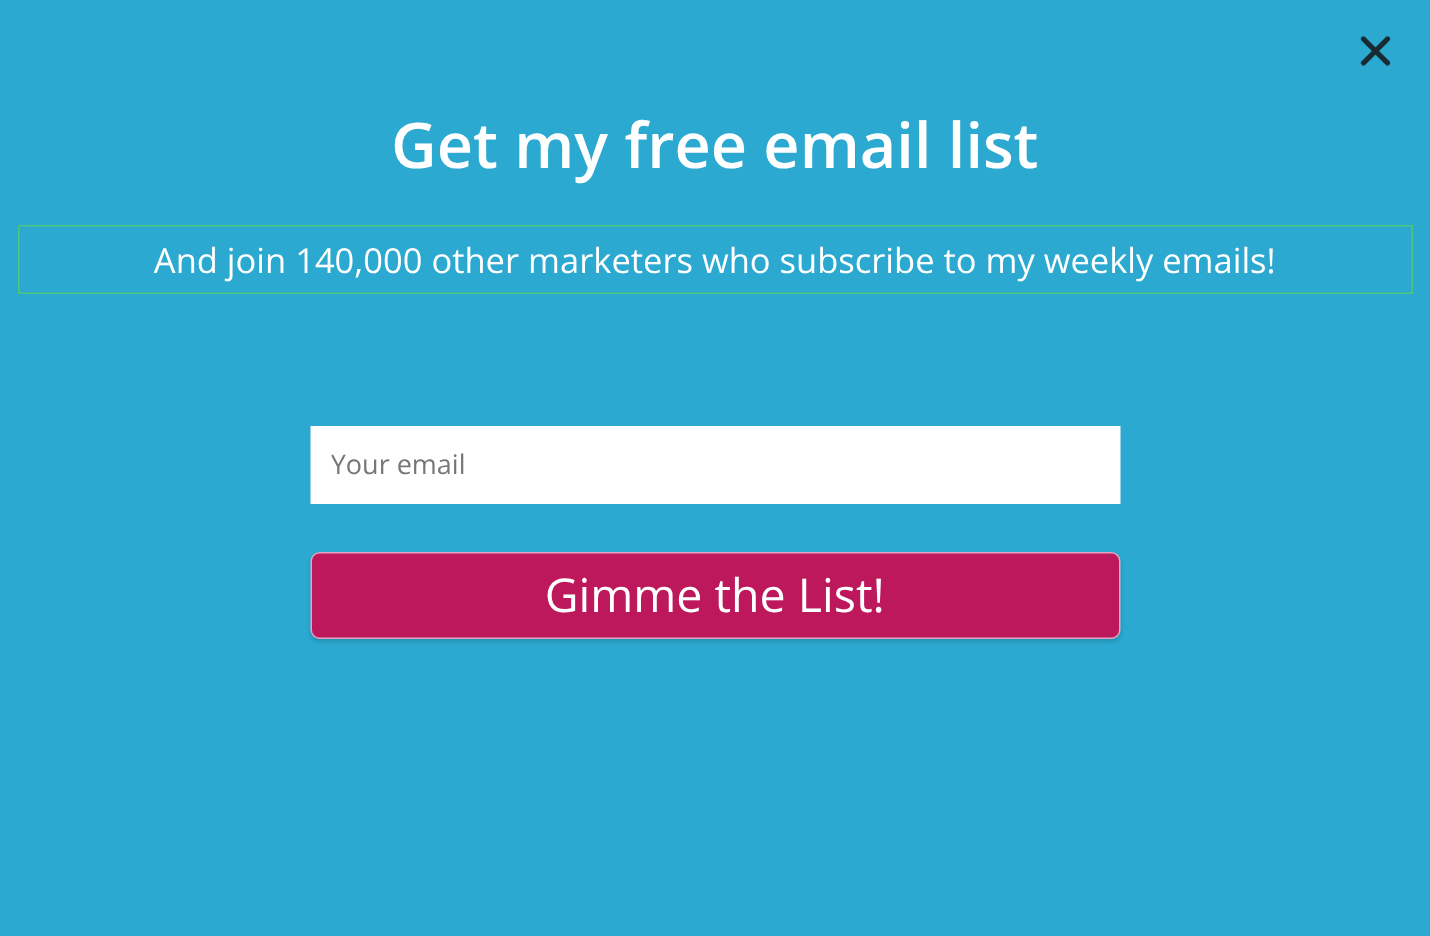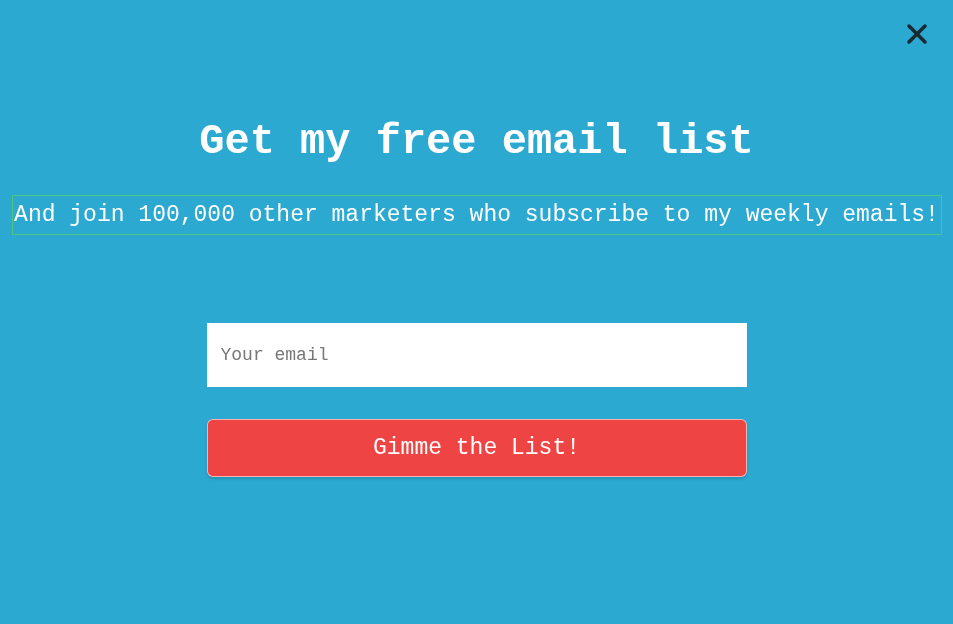--- a/index.html
+++ b/index.html
@@ -28,22 +28,21 @@
     }
     .close-btn svg {
       width: 24px;
       height: 24px;
     }
     .container {
       width: 100%;
       display: flex;
       flex-direction: column;
       align-items: center;
-      padding-top: 116px;
-      font-family: Liberation Mono, monospace;
+      padding-top: 71px;
     }
     .heading {
       color: #ffffff;
       font-size: 42px;
       font-weight: 600;
       text-align: center;
       line-height: 1.25;
       margin-bottom: 26px;
     }
     .subheading-wrap {
@@ -61,40 +60,40 @@
       text-align: center;
     }
     .form {
       width: 540px;
       display: flex;
       flex-direction: column;
       align-items: center;
     }
     .email-input {
       width: 100%;
-      height: 64px;
+      height: 52px;
       background: #ffffff;
       border: none;
       font-size: 18px;
       color: #a16207;
       padding: 0 14px;
       outline: none;
       margin-bottom: 32px;
       font-family: inherit;
     }
     .email-input::placeholder {
       color: #777777;
       font-size: 18px;
     }
     .submit-btn {
       width: 100%;
       height: 58px;
-      background: #ef4444;
+      background: #be185d;
       color: #ffffff;
-      font-size: 23px;
+      font-size: 31px;
       font-weight: 400;
       border: 1px solid rgba(255,255,255,0.6);
       border-radius: 6px;
       cursor: pointer;
       font-family: inherit;
       box-shadow: 0 2px 3px rgba(0,0,0,0.15);
     }
   </style>
 </head>
 <body>
@@ -107,20 +106,20 @@
     </svg>
   </span>
 </div>
 
 <div class="container">
   <h1 class="heading">
     <span>Get my free email list</span><br>
   </h1>
 
   <div class="subheading-wrap">
-    <div class="subheading">And join 100,000 other marketers who subscribe to my weekly emails!</div>
+    <div class="subheading">And join 140,000 other marketers who subscribe to my weekly emails!</div>
   </div>
 
   <div class="form">
     <input type="email" class="email-input" placeholder="Your email" style="">
     <button class="submit-btn">Gimme the List!</button>
   </div>
 </div>
 
 </body></html>

